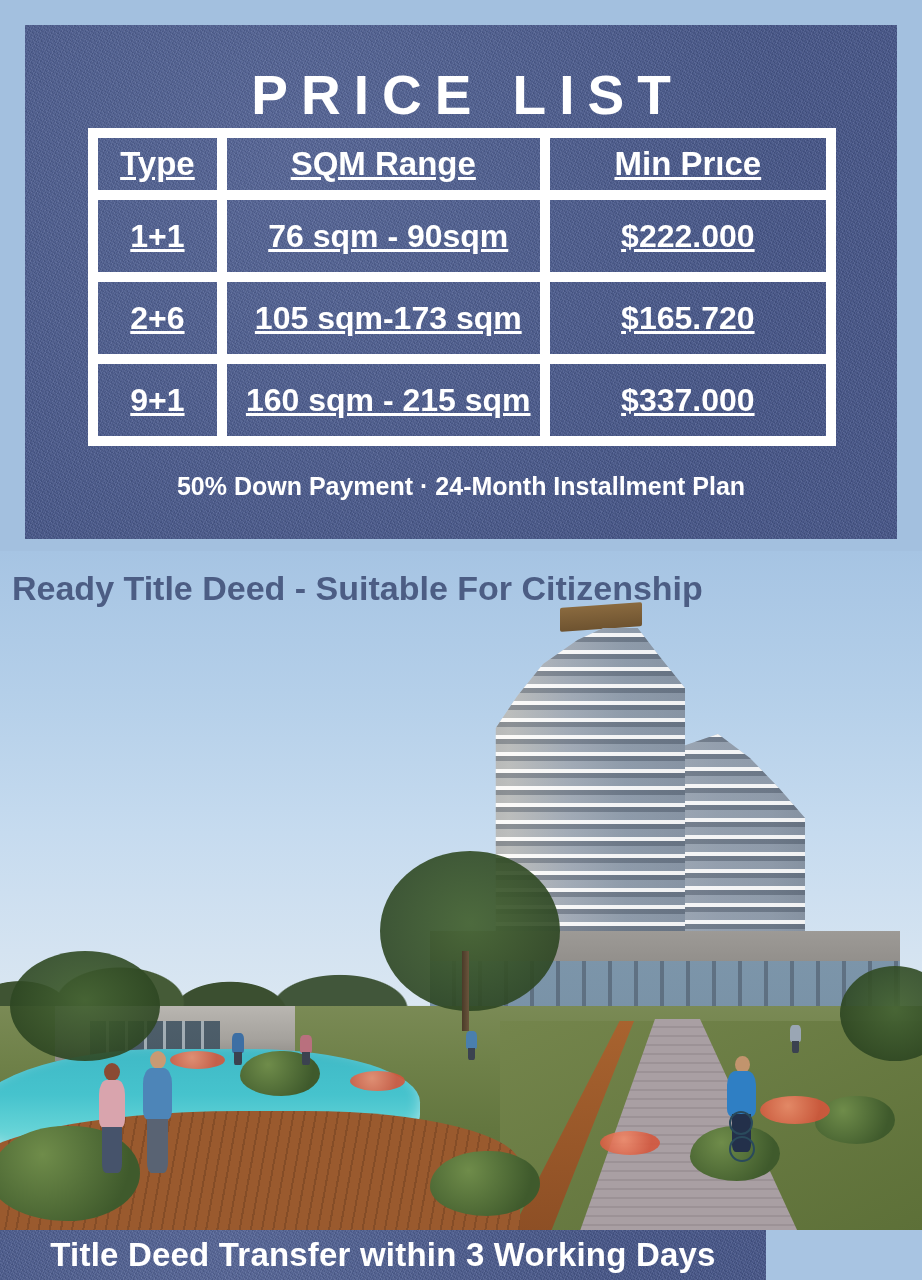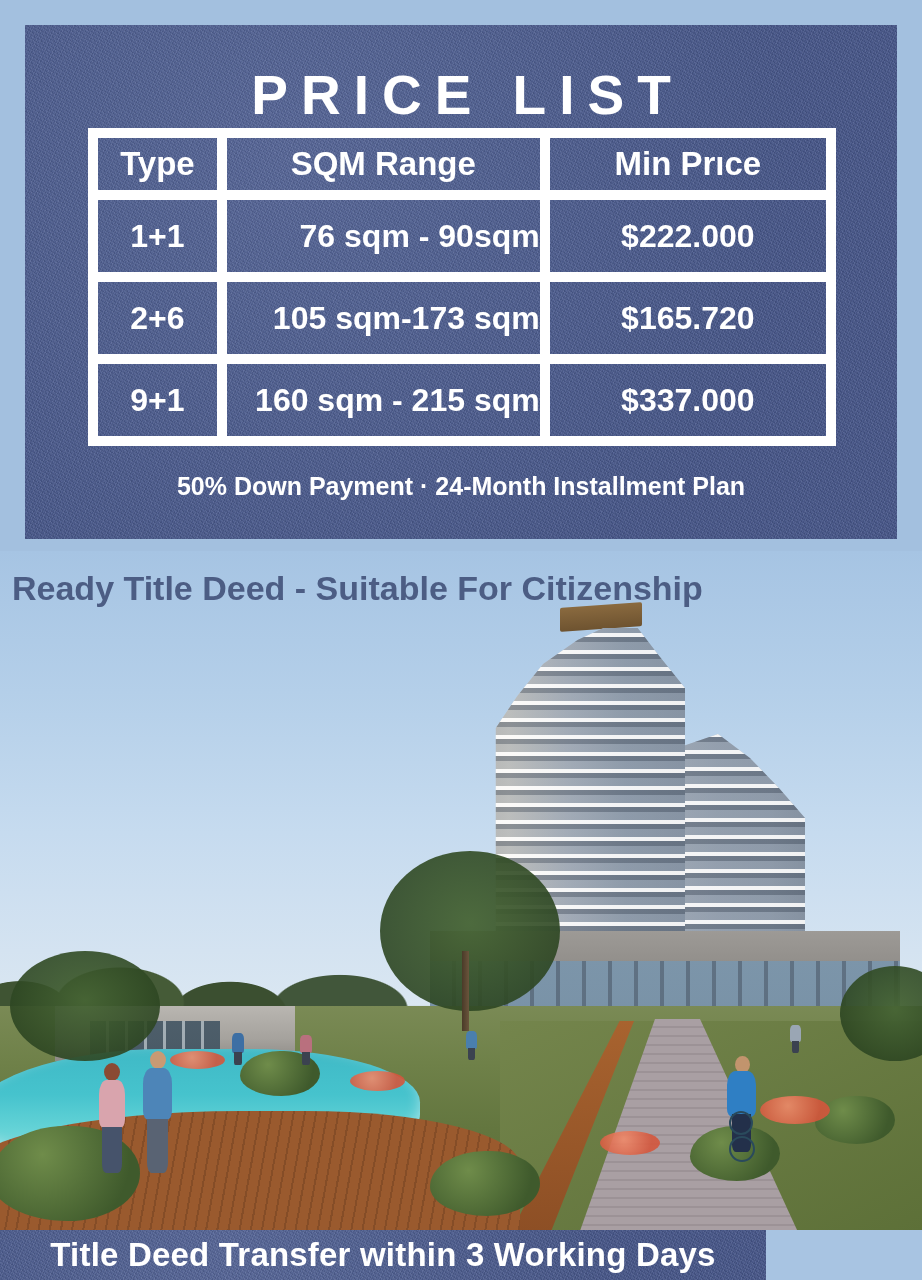--- a/index.html
+++ b/index.html
@@ -73,39 +73,40 @@
     border: 5px solid #ffffff;
     box-sizing: border-box;
   }
   .price-table td, .price-table th {
     border: 5px solid #ffffff;
     color: #ffffff;
     background: transparent;
     padding: 0;
     vertical-align: middle;
     font-family: "Liberation Sans", sans-serif;
+    text-decoration: underline;
   }
   .col-type   { width: 120px; }
   .col-sqm    { width: 318px; }
   .col-price  { width: 280px; }
 
   .price-table thead th {
     height: 52px;
     font-size: 33px;
     font-weight: 700;
     text-align: center;
     letter-spacing: 0px;
   }
   .price-table tbody td {
     height: 72px;
     font-size: 32px;
     font-weight: 700;
   }
   .cell-type  { text-align: center; }
-  .cell-sqm   { text-align: right; padding-left: 10px !important; }
+  .cell-sqm   { text-align: center; padding-left: 10px !important; }
   .cell-price { text-align: center; }
 
   
   .payment-terms {
     position: absolute;
     left: 0;
     top: 448px;
     width: 872px;
     text-align: center;
     color: #ffffff;

